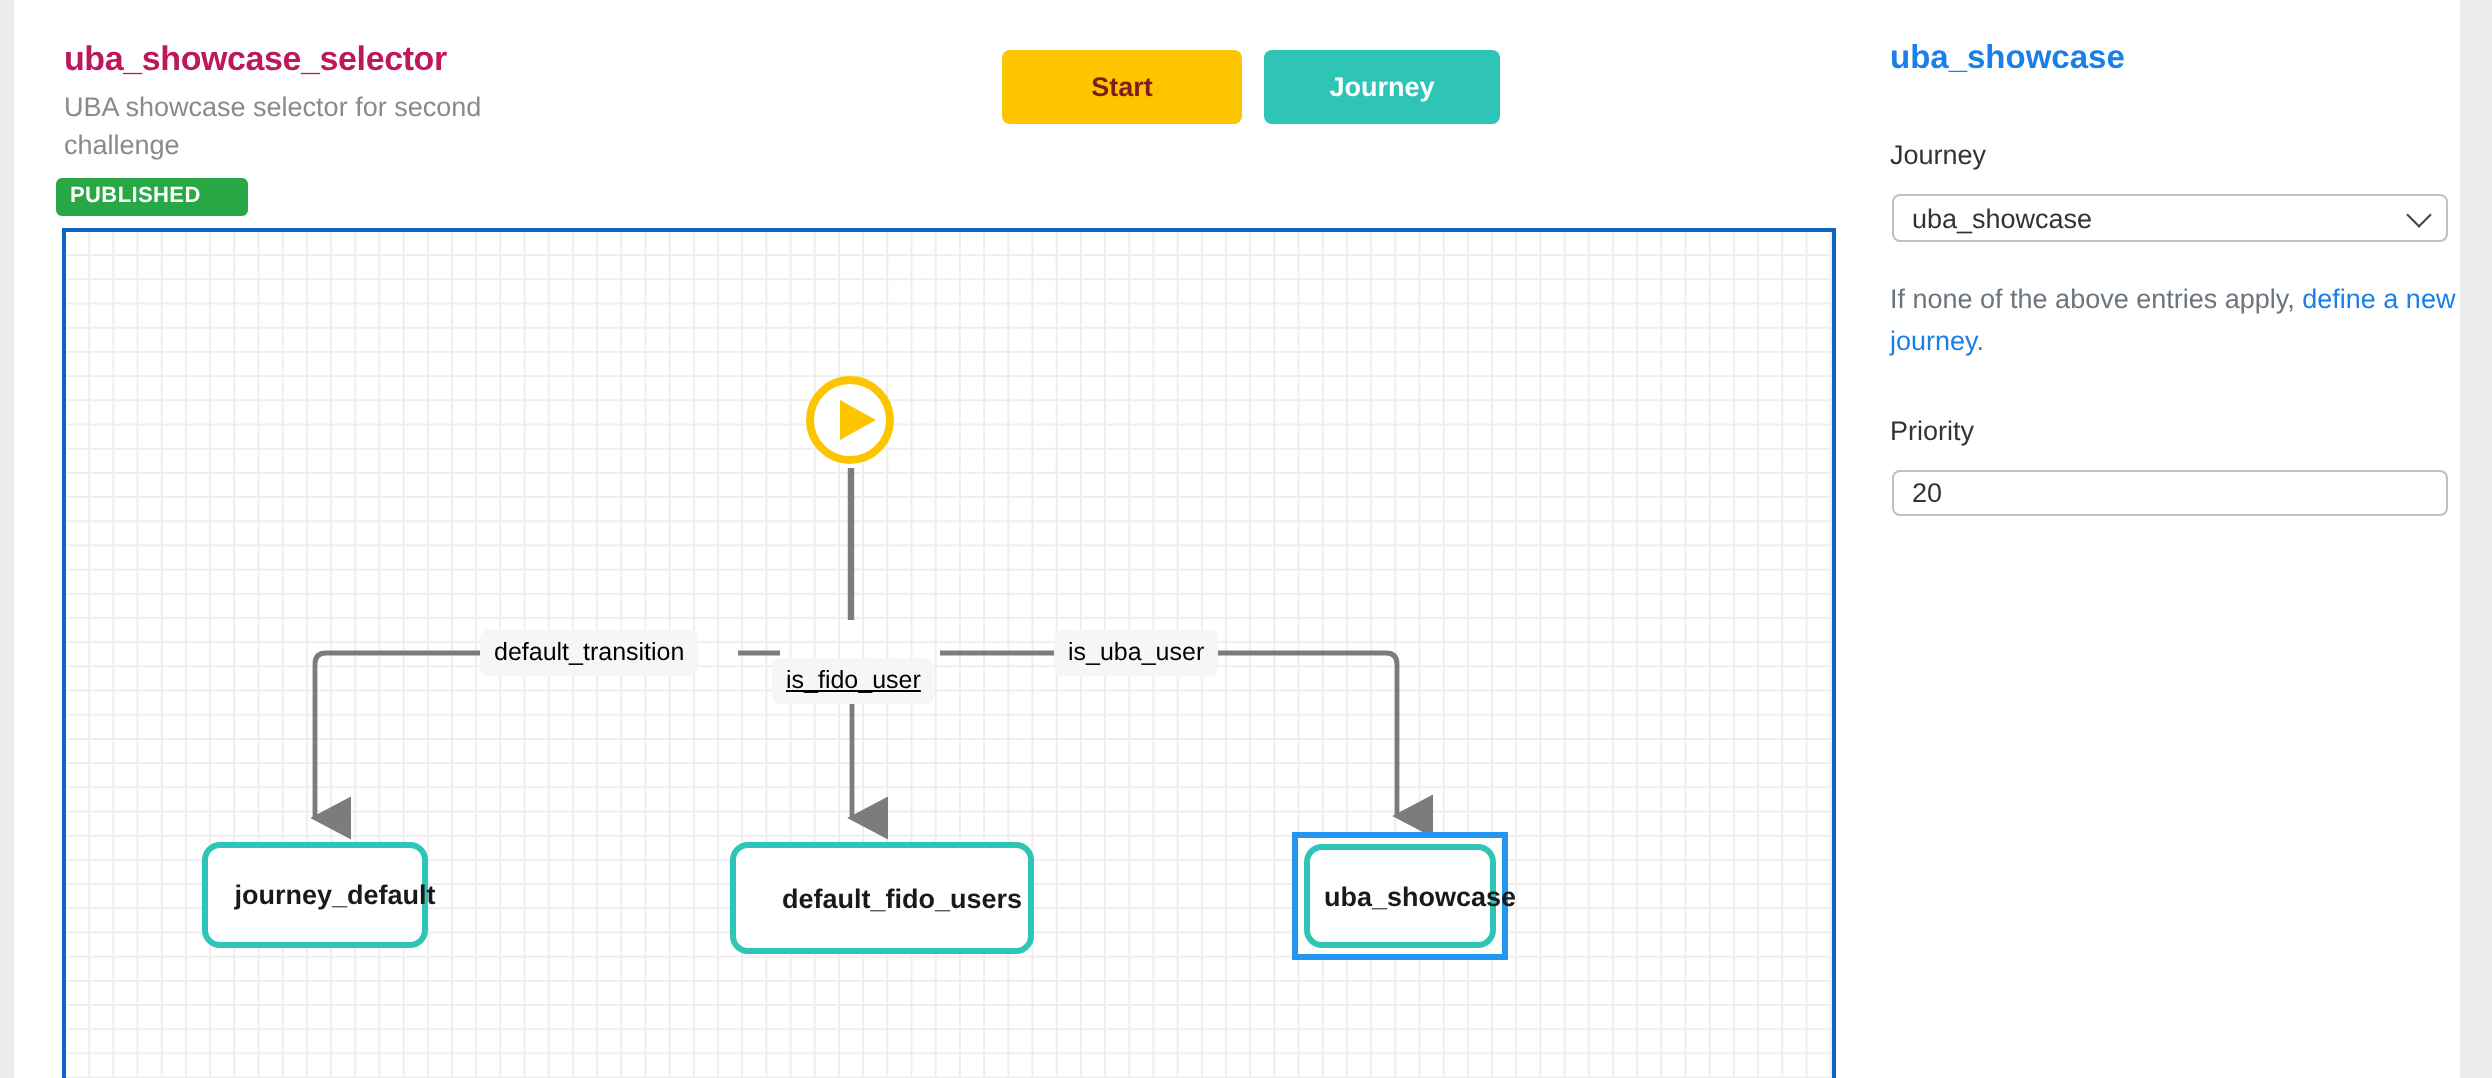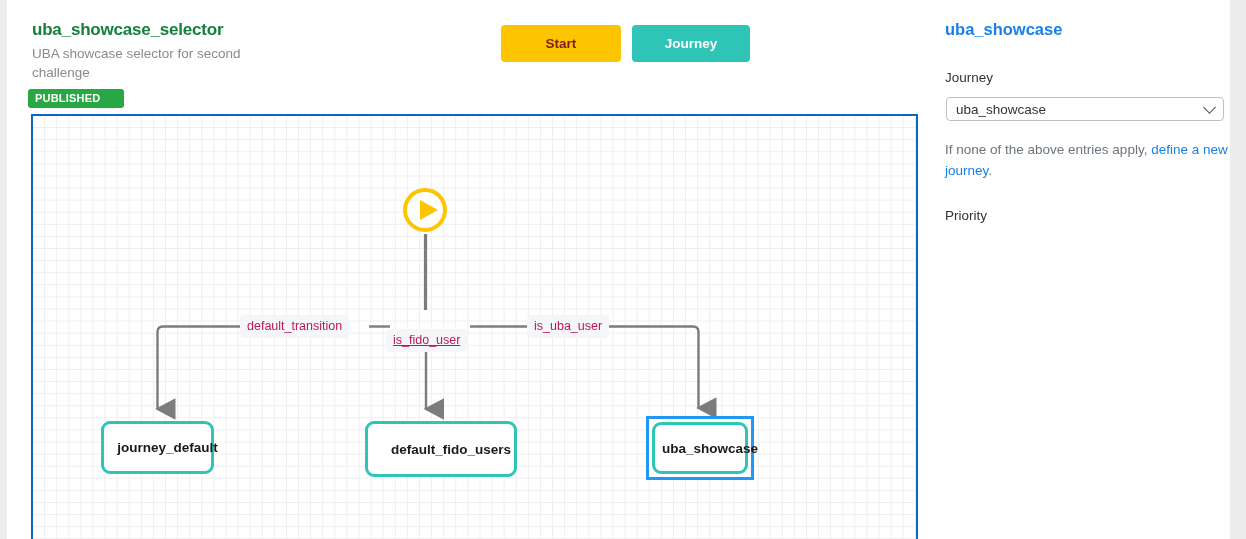--- a/index.html
+++ b/index.html
@@ -23,21 +23,21 @@
   }
   .right-strip {
     position: absolute;
     left: 1230px; top: 0; width: 16px; height: 539px;
     background: #ececec;
   }
 
   
   .hdr-title {
     position: absolute; left: 25px; top: 20px;
-    font-size: 17px; font-weight: bold; color: #15803d;
+    font-size: 17px; font-weight: bold; color: #be185d;
     letter-spacing: -0.2px;
   }
   .hdr-sub {
     position: absolute; left: 25px; top: 44px; width: 230px;
     font-size: 13.5px; color: #8a8a8a; line-height: 19px;
   }
   .badge {
     position: absolute; left: 21px; top: 89px;
     background: #28a745; color: #ffffff;
     font-size: 11px; font-weight: bold;
@@ -88,21 +88,21 @@
     width: 0; height: 0;
     border-top: 10px solid transparent;
     border-bottom: 10px solid transparent;
     border-left: 18px solid #fdc500;
   }
 
   
   .tlabel {
     position: absolute;
     background: #f5f6f7; border-radius: 4px;
-    color: #be185d; font-size: 12.5px;
+    color: #000000; font-size: 12.5px;
     padding: 4px 7px 5px 7px; white-space: nowrap;
   }
 
   
   .node {
     position: absolute;
     background: #ffffff;
     border: 3px solid #2ec4b6;
     border-radius: 9px;
     display: flex; align-items: center; justify-content: center;
@@ -211,16 +211,17 @@
 
     <div class="panel-label" style="left:938px;top:70px;">Journey</div>
     <select class="panel-select" style="top:97px;">
       <option>uba_showcase</option>
     </select>
     <div class="caret" style="left:1198px;top:103px;"></div>
 
     <div class="helper"><span>If none of the above entries apply, </span><a href="#">define a new journey</a><span>.</span></div>
 
     <div class="panel-label" style="left:938px;top:208px;">Priority</div>
+    <input class="panel-input" style="top: 235px;" type="text" value="20">
 
   </div>
   <div class="right-strip"></div>
 </div>
 
 </body></html>

